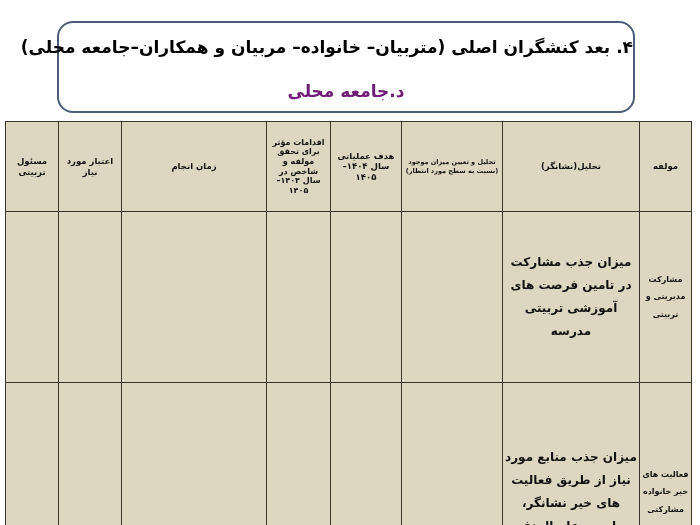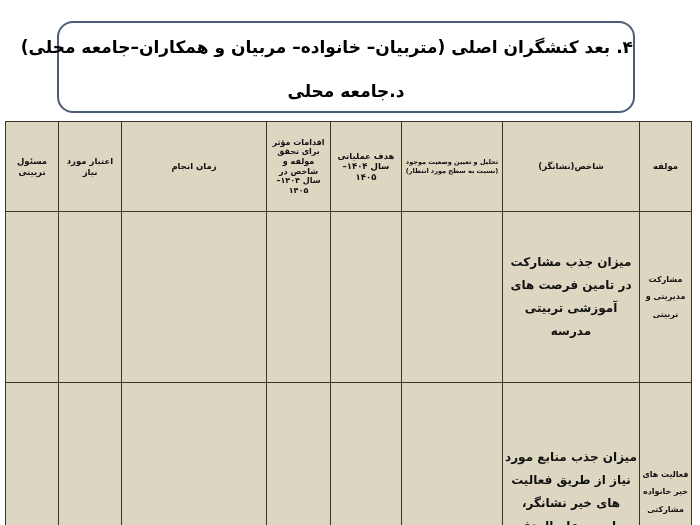--- a/index.html
+++ b/index.html
@@ -28,21 +28,21 @@
     font-weight: bold;
     font-size: 17px;
     color: #000;
     white-space: nowrap;
   }
   .title-line2 {
     position: absolute; left: 0; right: 0; top: 58px;
     font-family: "DejaVu Sans", sans-serif;
     font-weight: bold;
     font-size: 17px;
-    color: #000000;
+    color: #701a75;
   }
 
   table.plan {
     position: absolute;
     left: 5px; top: 121px;
     width: 684px;
     border-collapse: collapse;
     direction: rtl;
     table-layout: fixed;
     background: #ddd7c2;
@@ -84,22 +84,22 @@
       <col style="width:101px">
       <col style="width:71px">
       <col style="width:64px">
       <col style="width:145px">
       <col style="width:63px">
       <col style="width:53px">
     </colgroup>
     <thead>
       <tr>
         <th>مولفه</th>
-        <th>شاخص(نشانگر)</th>
-        <th class="small">تحلیل و تعیین وضعیت موجود (نسبت به سطح مورد انتظار)</th>
+        <th>تحلیل(نشانگر)</th>
+        <th class="small">تحلیل و تعیین میزان موجود (نسبت به سطح مورد انتظار)</th>
         <th>هدف عملیاتی سال ۱۴۰۴–۱۴۰۵</th>
         <th class="tall">اقدامات مؤثر برای تحقق مولفه و شاخص در سال ۱۴۰۴–۱۴۰۵</th>
         <th>زمان انجام</th>
         <th>اعتبار مورد نیاز</th>
         <th>مسئول تربیتی</th>
       </tr>
     </thead>
     <tbody>
       <tr class="row1">
         <td class="comp">مشارکت مدیریتی و تربیتی</td>

